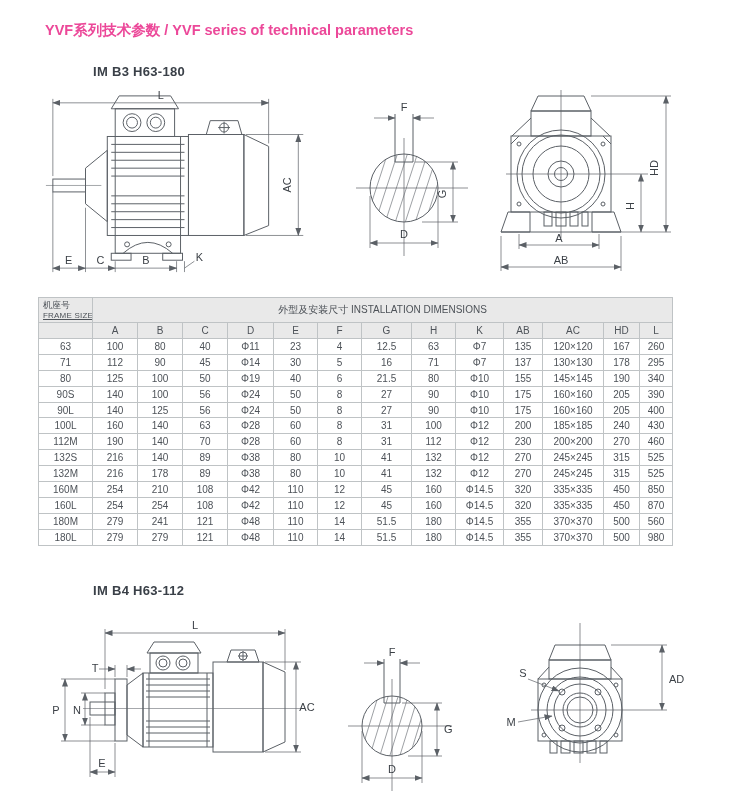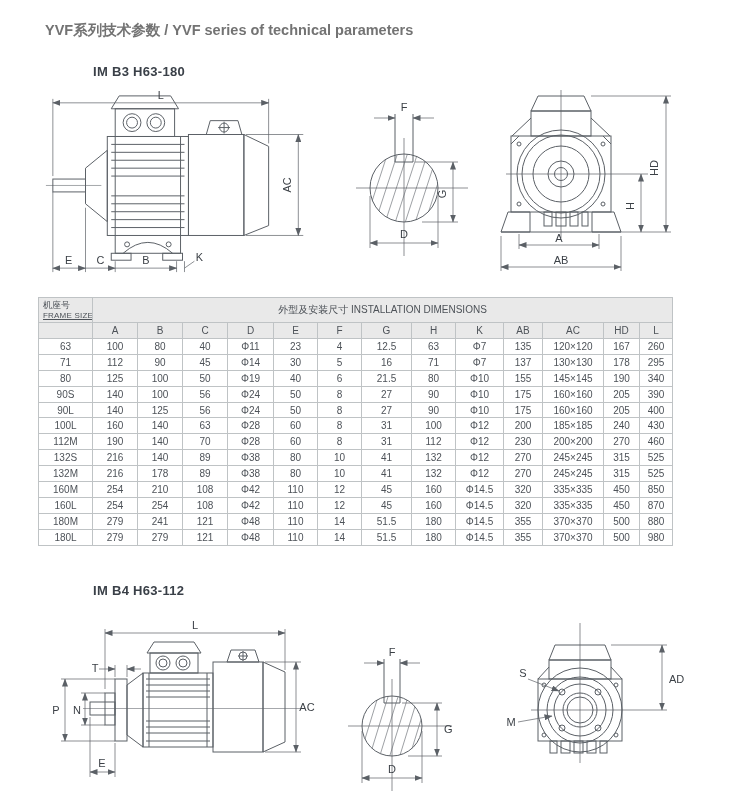--- a/index.html
+++ b/index.html
@@ -1,18 +1,18 @@
 <!DOCTYPE html>
 <html><head>
 <meta charset="utf-8">
 <style>
   html,body{margin:0;padding:0;background:#ffffff;}
   .page{position:relative;width:734px;height:808px;background:#ffffff;overflow:hidden;
         font-family:"Liberation Sans","DejaVu Sans",sans-serif;}
-  .title{position:absolute;left:45px;top:21px;font-size:14.5px;font-weight:600;color:#737373;text-align:center;}
+  .title{position:absolute;left:45px;top:21px;font-size:14.5px;font-weight:600;color:#ec4899;text-align:center;}
   .sec-heading{position:absolute;left:45px;font-size:13px;font-weight:bold;color:#3a4048;letter-spacing:.3px;padding-left:48px;}
   .sec-b3{top:64px;}
   .sec-b4{top:583px;}
   .dwg-row{position:absolute;display:flex;align-items:flex-start;}
   .row1{left:38px;top:86px;}
   .row2{left:35px;top:615px;}
   svg{display:block;}
   .draw line,.draw path,.draw rect,.draw circle,.draw polygon{fill:none;stroke:#5b6066;stroke-width:1;}
   .thin line{stroke-width:.55;}
   .hatch line{stroke-width:.6;}
@@ -437,21 +437,21 @@
             <td>121</td>
             <td>Φ48</td>
             <td>110</td>
             <td>14</td>
             <td>51.5</td>
             <td>180</td>
             <td>Φ14.5</td>
             <td>355</td>
             <td>370×370</td>
             <td>500</td>
-            <td>880</td>
+            <td>560</td>
           </tr>
           <tr>
             <td>180L</td>
             <td>279</td>
             <td>279</td>
             <td>121</td>
             <td>Φ48</td>
             <td>110</td>
             <td>14</td>
             <td>51.5</td>

